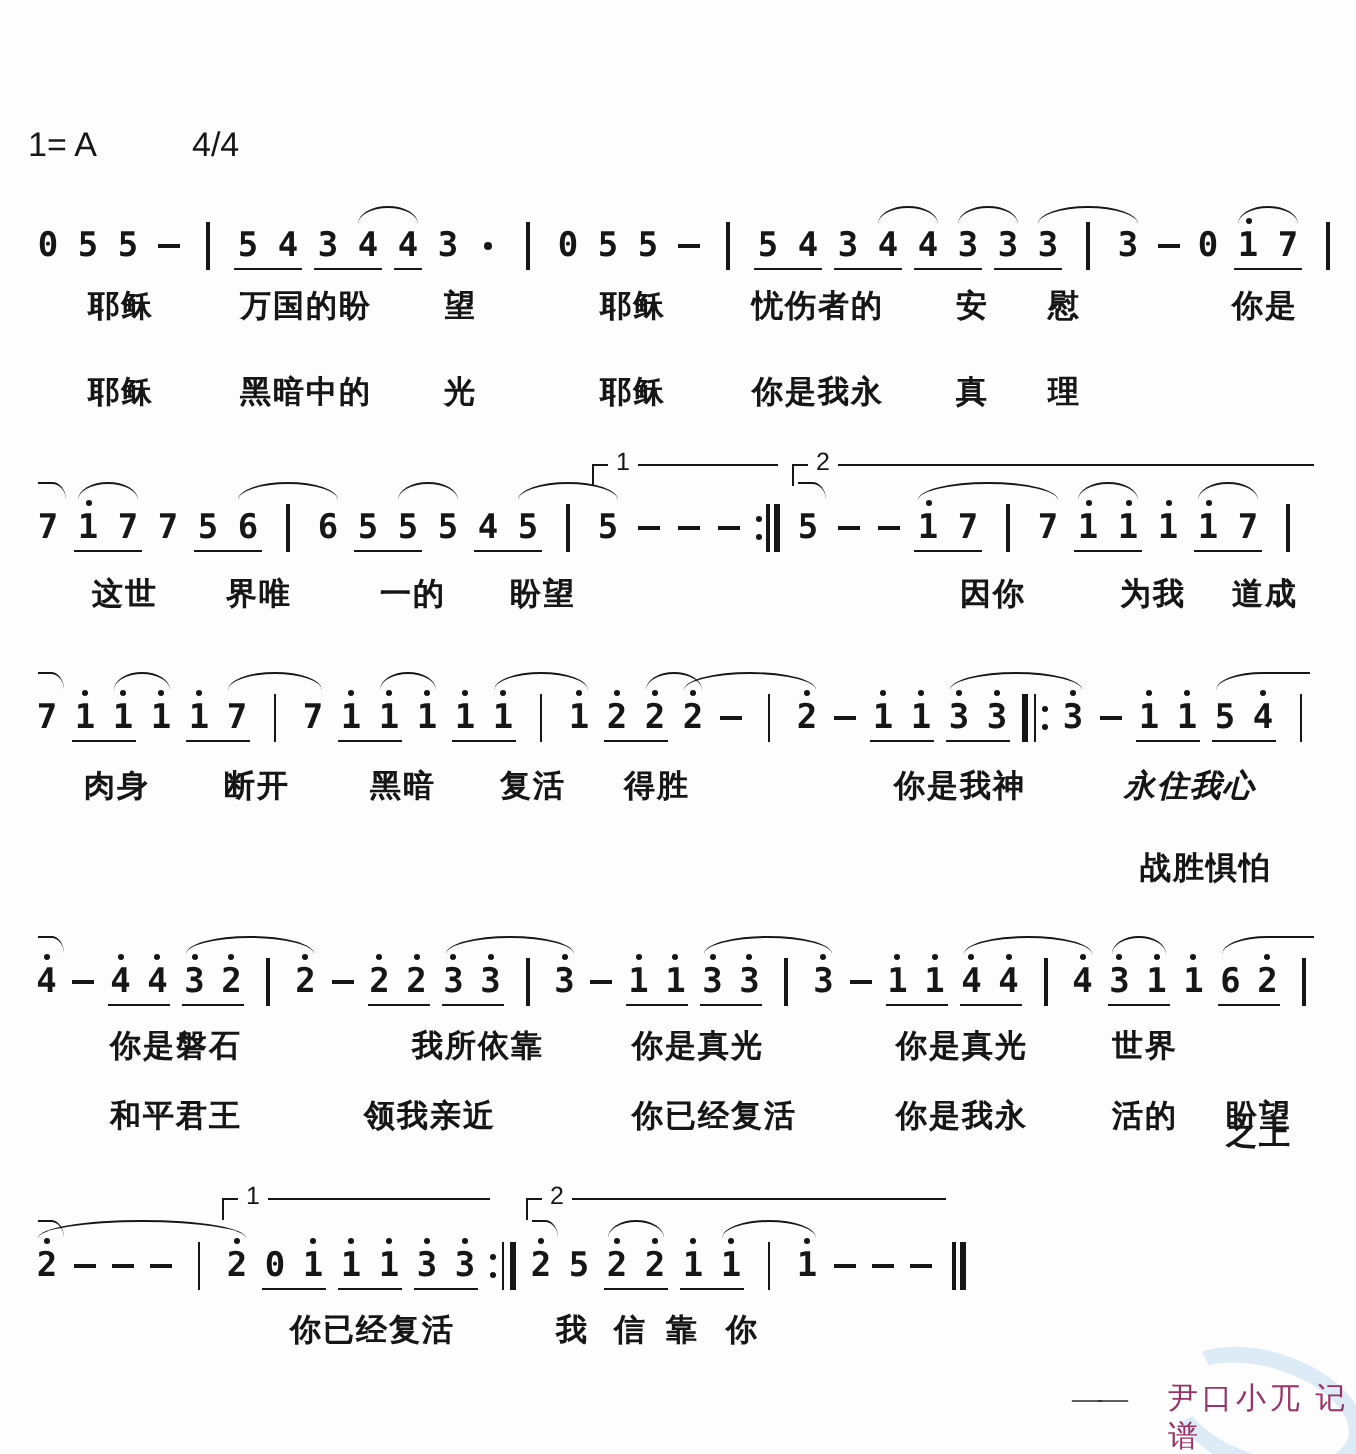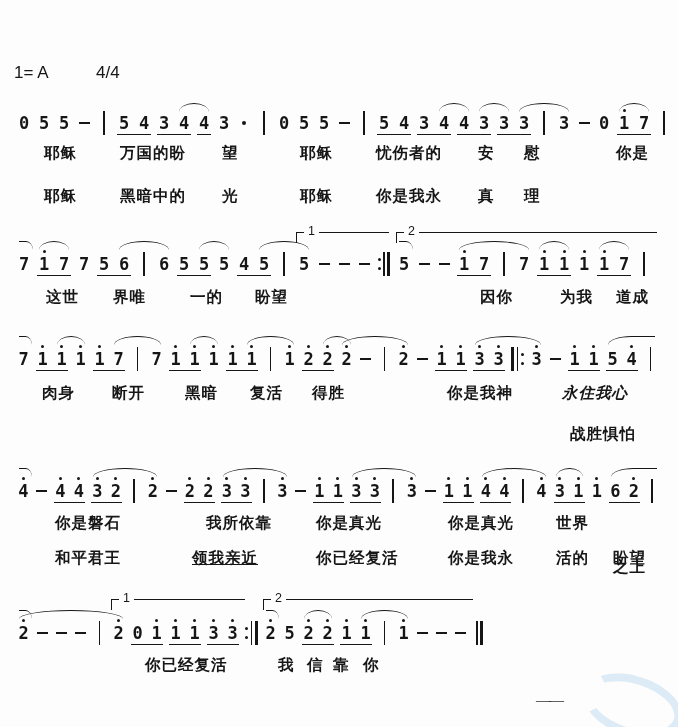--- a/index.html
+++ b/index.html
@@ -52,20 +52,21 @@
 
 <div id="stage">
   <div class="wm"></div>
   <div class="keyrow">
     <span class="keysig">1= A</span>
     <span class="timesig">4/4</span>
   </div>
 
   <div class="attribution">
     <span class="attr-dash">——</span>
+    <span class="attr-text">尹口小兀 记谱</span>
   </div>
 <div class="mline" style="top: 112px;">
       <div class="nrow" style="left: 14px;">
         <span class="cell" style="width: 20px;">
           <b class="digit">0</b>
         </span>
         <span class="cell" style="width: 20px;">
           <b class="digit">5</b>
         </span>
         <span class="cell" style="width: 20px;">
@@ -654,21 +655,21 @@
       <div class="lrow" style="top: 33px;">
         <span class="lchunk" style="left: 55px;">你是磐石</span>
         <span class="lchunk" style="left: 185px; margin-left: 21px;">我所依靠</span>
         <span class="lchunk" style="left: 316px;">你是真光</span>
         <span class="lchunk" style="left: 448px;">你是真光</span>
         <span class="lchunk" style="left: 556px;">世界</span>
         <span class="lchunk" style="left: 613px; margin-top: 44px;">之上</span>
       </div>
       <div class="lrow" style="top: 68px;">
         <span class="lchunk" style="left: 55px;">和平君王</span>
-        <span class="lchunk" style="left: 192px; text-decoration: underline;">领我亲近</span>
+        <span class="lchunk" style="left: 182px;">领我亲近</span>
         <span class="lchunk" style="left: 316px;">你已经复活</span>
         <span class="lchunk" style="left: 448px;">你是我永</span>
         <span class="lchunk" style="left: 556px;">活的</span>
         <span class="lchunk" style="left: 613px;">盼望</span>
       </div>
     </div>
     <div class="mline" style="top: 622px;">
       <div class="nrow" style="left: 14px;">
         <span class="cell" style="width: 19px;">
           <b class="digit">2</b>

